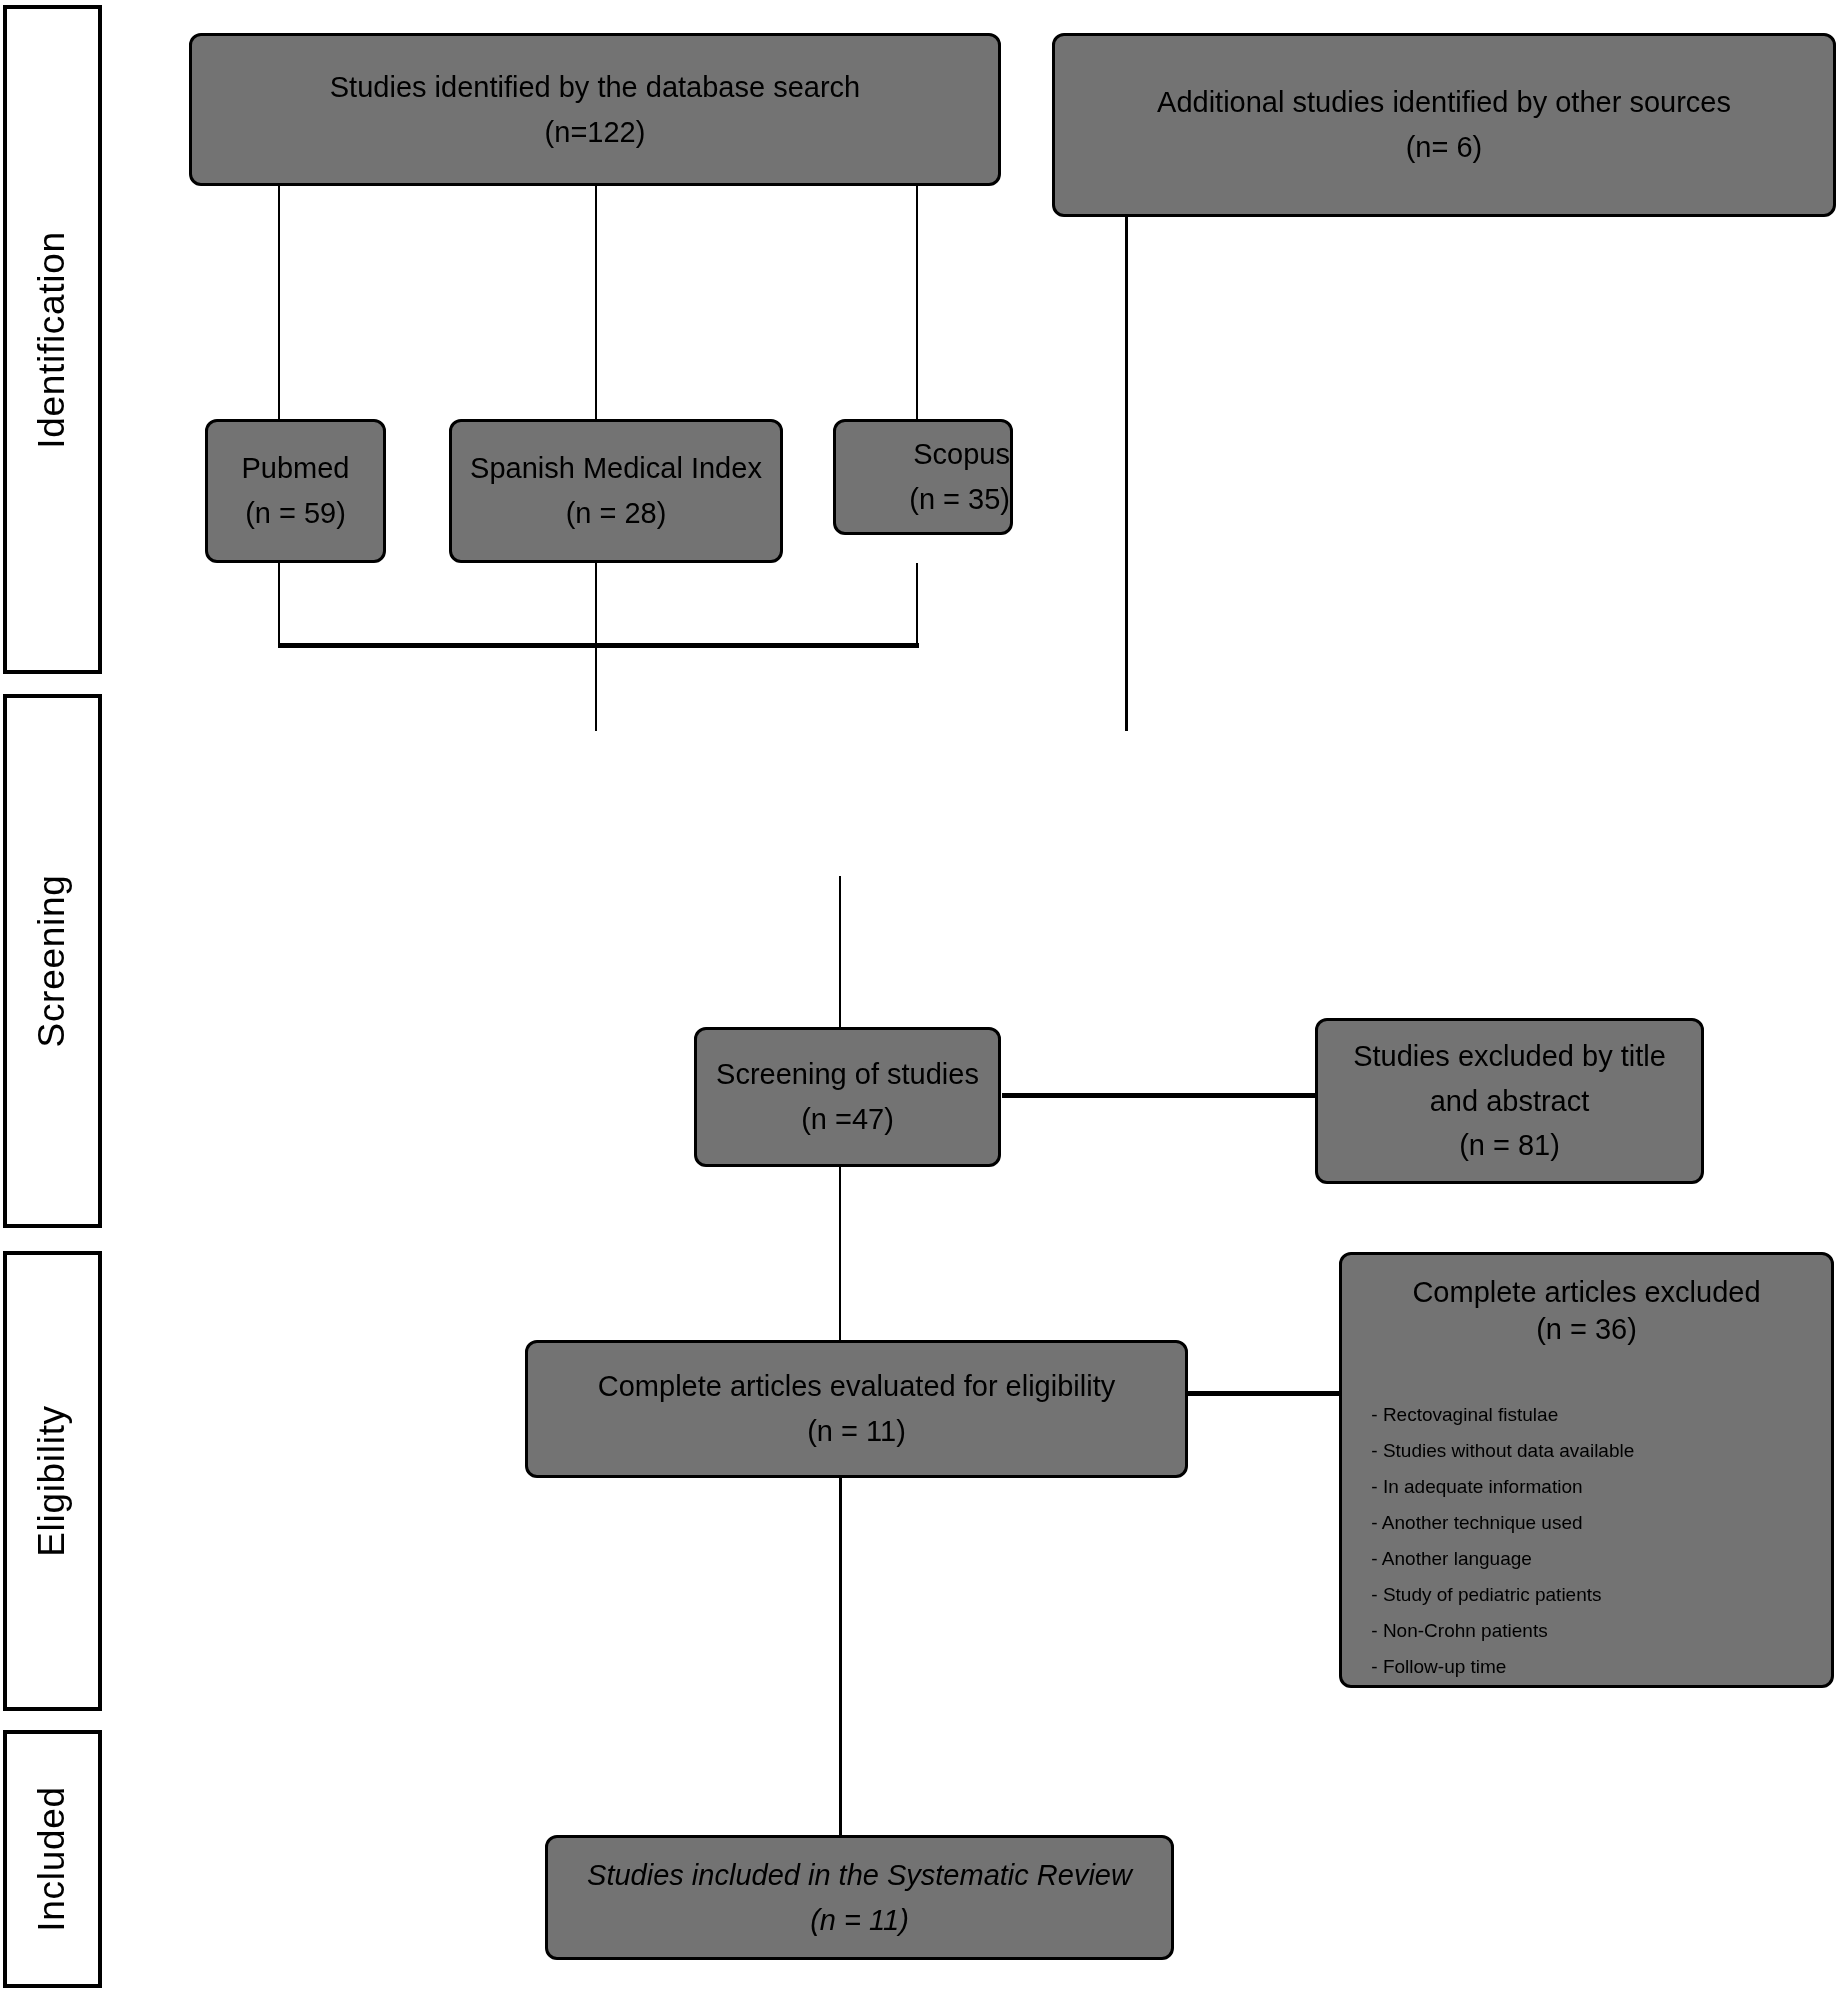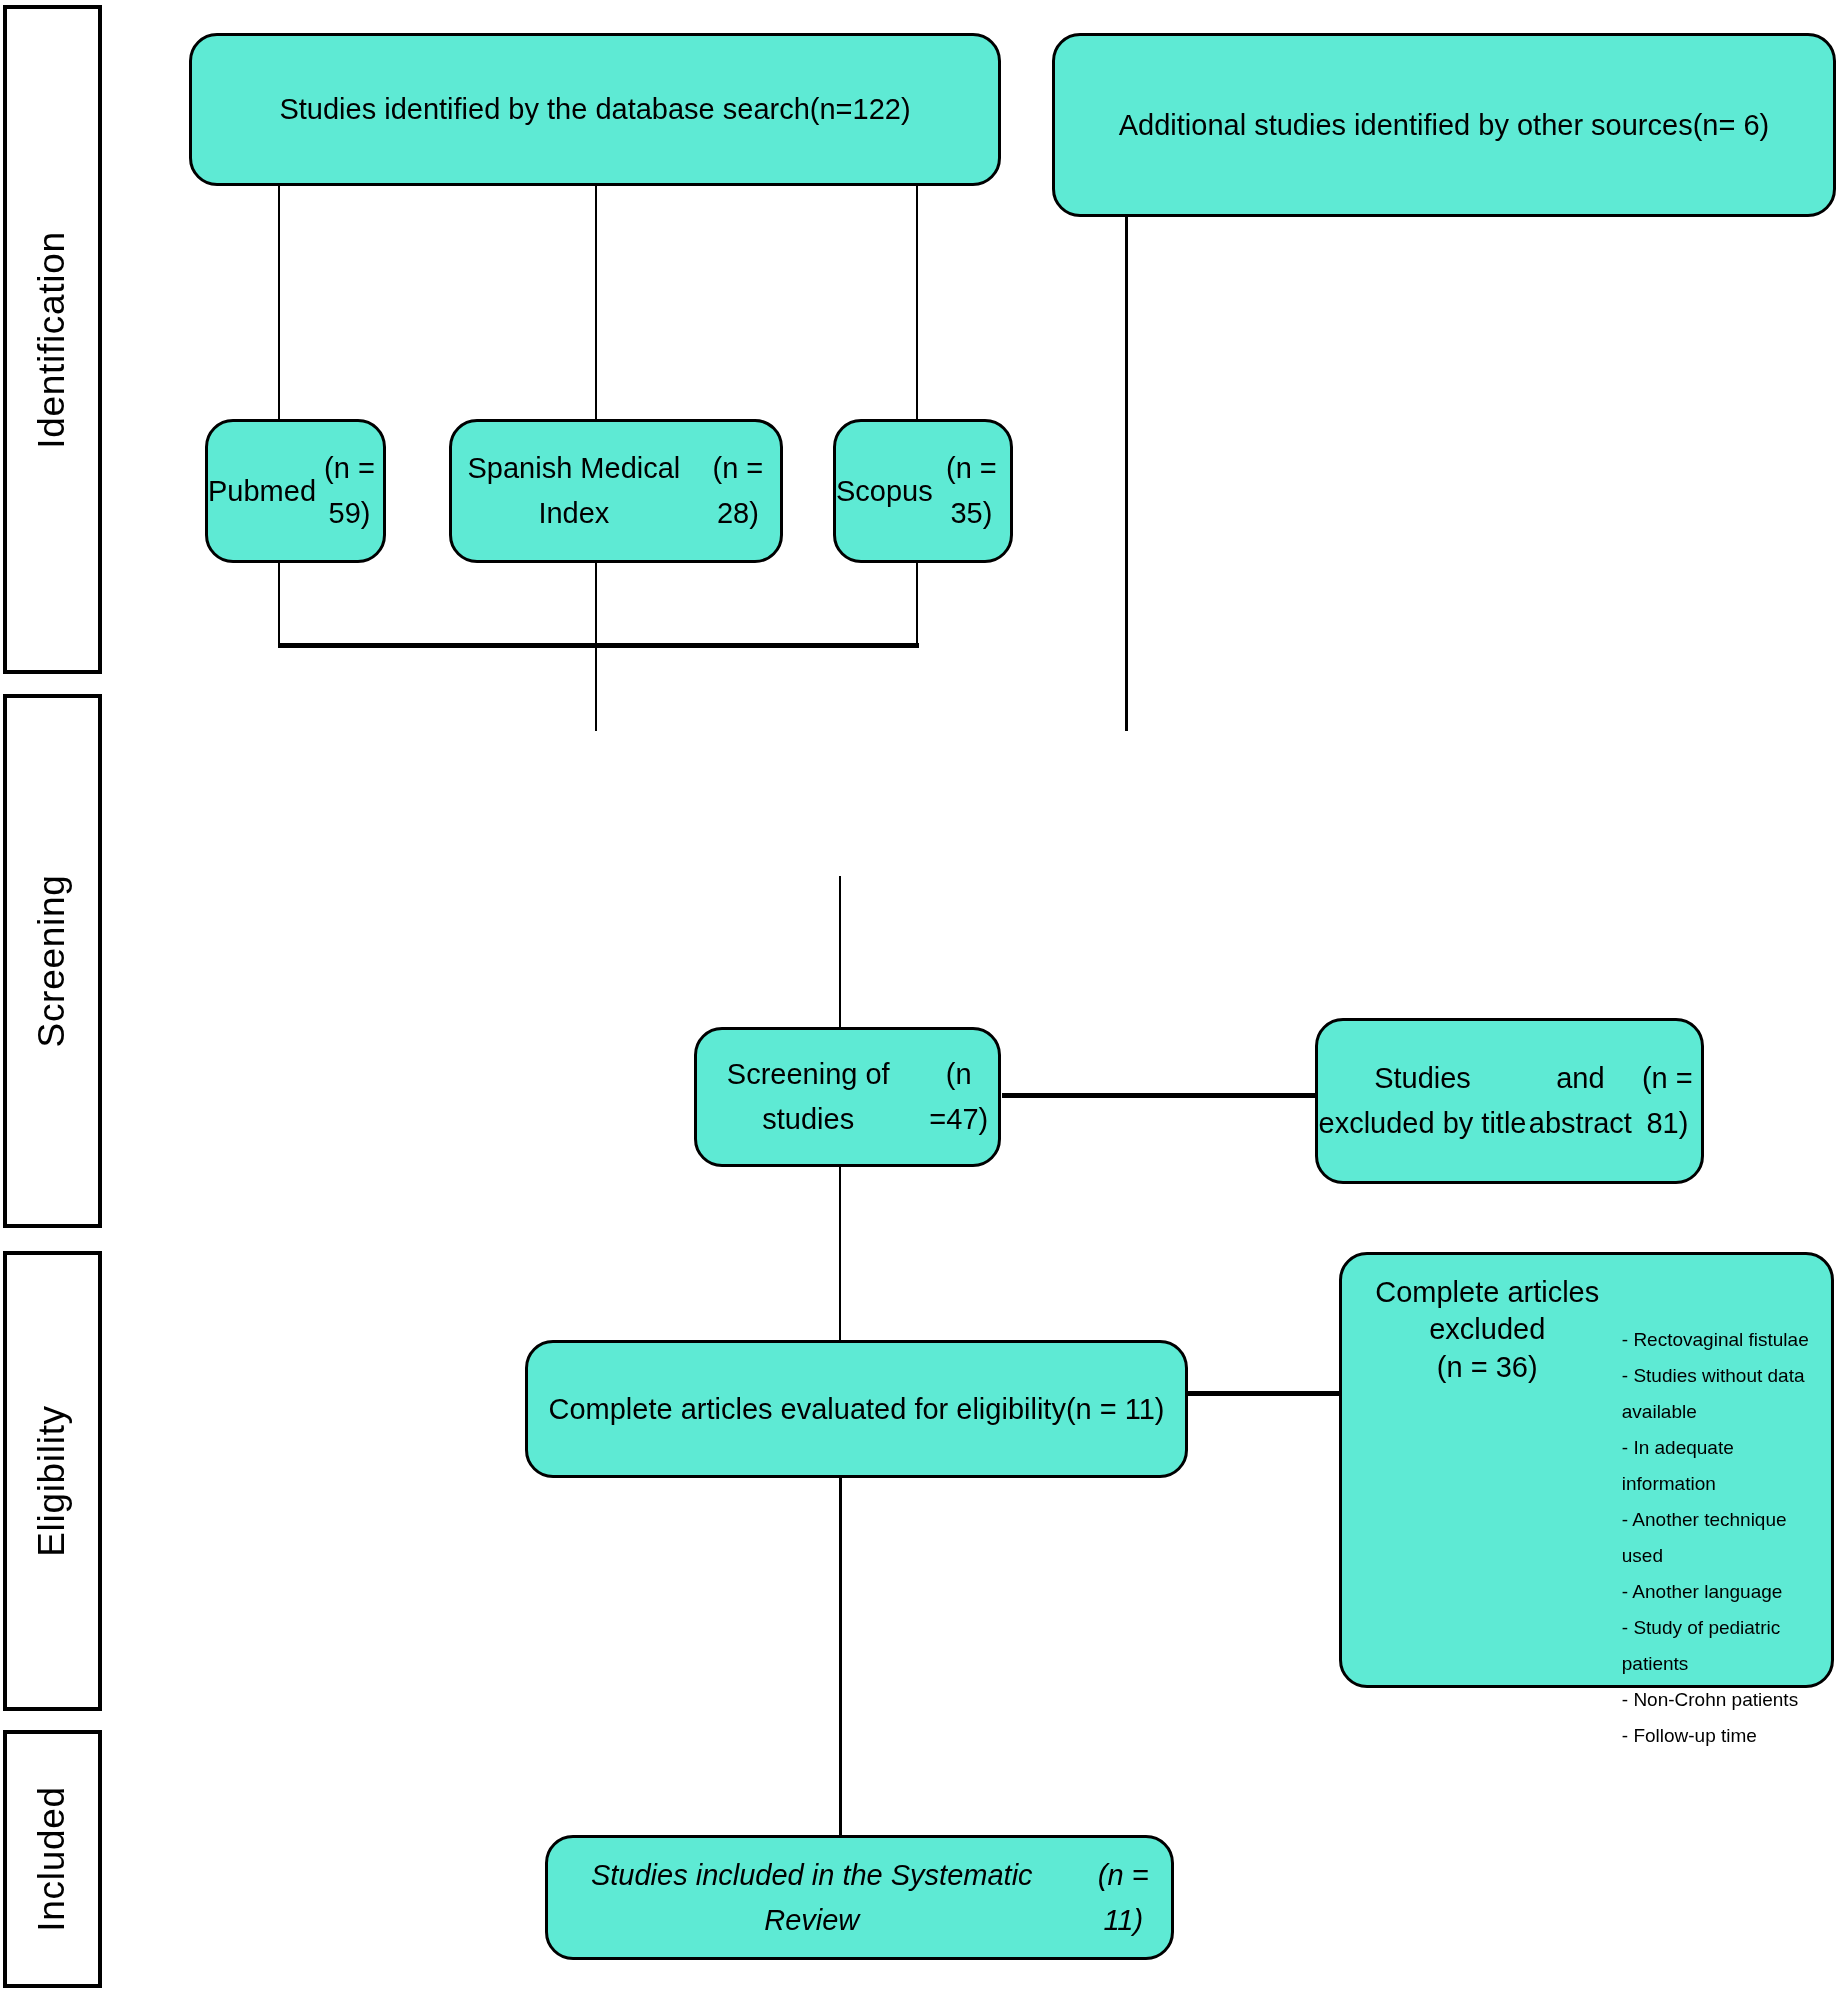--- a/index.html
+++ b/index.html
@@ -31,25 +31,25 @@
     left: 50%;
     transform: translate(-50%, -50%) rotate(-90deg);
     white-space: nowrap;
     font-size: 37px;
     letter-spacing: 0.7px;
   }
   
   .node {
     position: absolute;
     border: 3.3px solid #000;
-    border-radius: 28px;
-    background: #5eead4;
+    border-radius: 12px;
+    background: #737373;
     box-sizing: border-box;
     display: flex;
-    flex-direction: row;
+    flex-direction: column;
     align-items: center;
     justify-content: center;
     text-align: center;
     font-size: 29px;
     line-height: 1.55;
   }
   
   .node.listbox {
     justify-content: flex-start;
     align-items: stretch;
@@ -126,21 +126,21 @@
   <div class="node" style="left:205px;top:419px;width:181px;height:144px;">
     <div>Pubmed</div>
     <div>(n = 59)</div>
   </div>
 
   <div class="node" style="left:449px;top:419px;width:334px;height:144px;">
     <div>Spanish Medical Index</div>
     <div>(n = 28)</div>
   </div>
 
-  <div class="node" style="left:833px;top:419px;width:180px;height:144px;">
+  <div class="node" style="left:833px;top:419px;width:180px;height:116px;align-items:flex-end;">
     <div>Scopus</div>
     <div>(n = 35)</div>
   </div>
 
 
   <div class="node" style="left:694px;top:1027px;width:307px;height:140px;">
     <div>Screening of studies</div>
     <div>(n =47)</div>
   </div>
 

